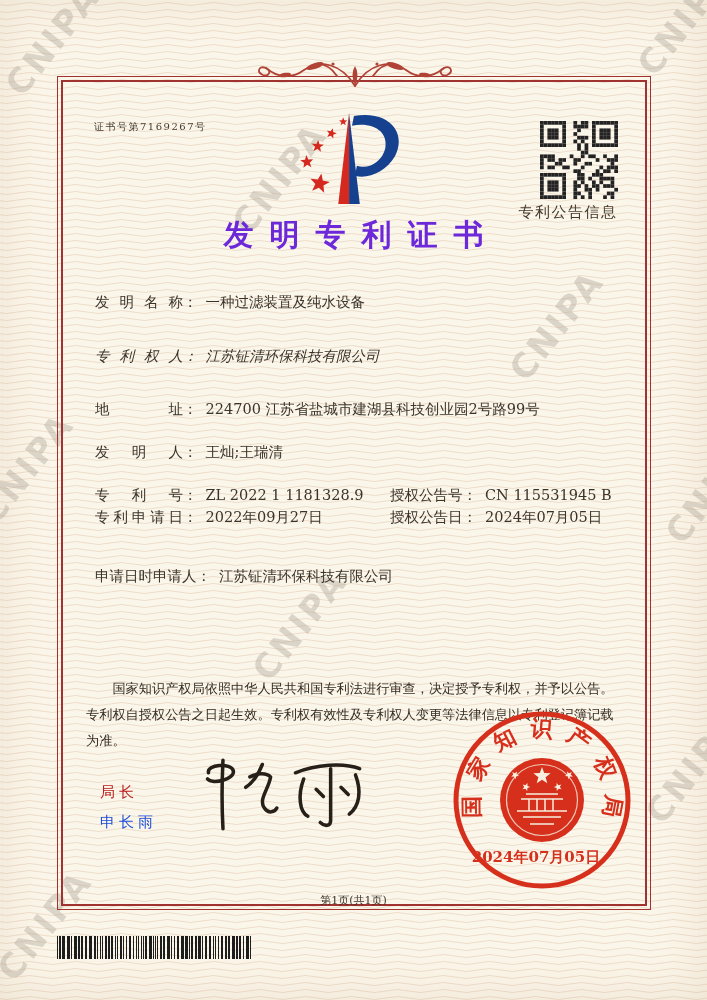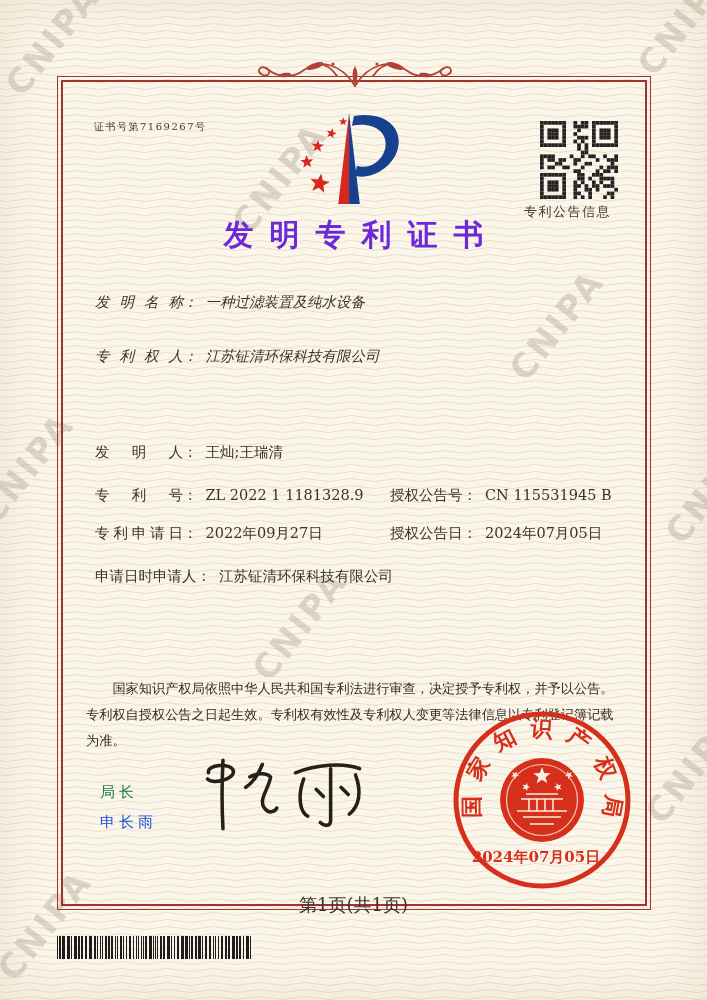--- a/index.html
+++ b/index.html
@@ -25,43 +25,43 @@
   .frame{position:absolute; left:57px; top:76px; width:592px; height:832px;
          border:1px solid #a03230;}
   .frame-inner{position:absolute; inset:3px; border:2px solid #a03230;}
 
   .certno{left:94px; top:120px; font-size:10px; letter-spacing:1.5px; color:#453a2d;}
 
   .title{left:0; top:215px; width:707px; text-align:center;
          font-size:30px; font-weight:bold; letter-spacing:16px; text-indent:16px; color:#6d28d9;}
 
   .qrwrap{left:540px; top:121px;}
-  .qrlabel{left:524px; top:203px; width:112px; text-align:left;
-           font-size:13px; letter-spacing:1.5px; color:#453a2d;}
+  .qrlabel{left:512px; top:203px; width:112px; text-align:center;
+           font-size:15px; letter-spacing:1.5px; color:#453a2d;}
 
   
   .row{position:absolute; left:95px; width:545px; height:22px; font-size:14.5px; white-space:nowrap;}
   .jl{display:inline-block; width:88px; text-align:justify; text-align-last:justify; vertical-align:top;}
   .wl{display:inline-block; vertical-align:top;}
   .col{display:inline-block;}
   .val{margin-left:8px;}
   .right{position:absolute; left:295px; top:0; white-space:nowrap;}
 
   .stmt{left:86px; top:676px; width:540px; font-size:13.2px; line-height:26px; color:#352d23;}
   .stmt .l1{text-indent:2em;}
 
-  .sig-title{left:100px; top:783px; font-size:15px; letter-spacing:4px; color:#15803d;}
+  .sig-title{left:100px; top:783px; font-size:15px; letter-spacing:4px; color:#b91c1c;}
   .sig-name {left:100px; top:813px; font-size:15px; letter-spacing:4px; color:#1d4ed8;}
 
   .sealtxt{font-size:22px; font-weight:bold; letter-spacing:13px; fill:#d6301c;
            font-family:"DejaVu Serif","Liberation Serif",serif;}
   .sealdate{font-size:15px; font-weight:bold; fill:#d6301c;
             font-family:"DejaVu Serif","Liberation Serif",serif;}
 
-  .pagefoot{left:0; top:893px; width:707px; text-align:center; font-size:18px; color:#3a332c;}
+  .pagefoot{left:0; top:893px; width:707px; text-align:center; font-size:11px; color:#3a332c;}
 </style>
 </head>
 <body>
 
 <div class="page">
 
   <svg id="waves" class="abs" width="707" height="1000" viewBox="0 0 707 1000" style="left:0;top:0;">
       <g fill="none" stroke="rgba(208,168,136,0.32)" stroke-width="1">
         <path d="M-5 4 q11.5 3 23 0 q11.5 -3 23 0 q11.5 3 23 0 q11.5 -3 23 0 q11.5 3 23 0 q11.5 -3 23 0 q11.5 3 23 0 q11.5 -3 23 0 q11.5 3 23 0 q11.5 -3 23 0 q11.5 3 23 0 q11.5 -3 23 0 q11.5 3 23 0 q11.5 -3 23 0 q11.5 3 23 0 q11.5 -3 23 0 q11.5 3 23 0 q11.5 -3 23 0 q11.5 3 23 0 q11.5 -3 23 0 q11.5 3 23 0 q11.5 -3 23 0 q11.5 3 23 0 q11.5 -3 23 0 q11.5 3 23 0 q11.5 -3 23 0 q11.5 3 23 0 q11.5 -3 23 0 q11.5 3 23 0 q11.5 -3 23 0 q11.5 3 23 0 q11.5 -3 23 0 q11.5 3 23 0 q11.5 -3 23 0"></path>
         <path d="M-5 11 q11.5 3 23 0 q11.5 -3 23 0 q11.5 3 23 0 q11.5 -3 23 0 q11.5 3 23 0 q11.5 -3 23 0 q11.5 3 23 0 q11.5 -3 23 0 q11.5 3 23 0 q11.5 -3 23 0 q11.5 3 23 0 q11.5 -3 23 0 q11.5 3 23 0 q11.5 -3 23 0 q11.5 3 23 0 q11.5 -3 23 0 q11.5 3 23 0 q11.5 -3 23 0 q11.5 3 23 0 q11.5 -3 23 0 q11.5 3 23 0 q11.5 -3 23 0 q11.5 3 23 0 q11.5 -3 23 0 q11.5 3 23 0 q11.5 -3 23 0 q11.5 3 23 0 q11.5 -3 23 0 q11.5 3 23 0 q11.5 -3 23 0 q11.5 3 23 0 q11.5 -3 23 0 q11.5 3 23 0 q11.5 -3 23 0"></path>
@@ -461,34 +461,37 @@
         <rect x="11.1" y="74.0" width="3.7" height="3.7"></rect>
         <rect x="14.8" y="74.0" width="3.7" height="3.7"></rect>
         <rect x="18.5" y="74.0" width="3.7" height="3.7"></rect>
         <rect x="22.2" y="74.0" width="3.7" height="3.7"></rect>
       </g>
     </svg>
   <div class="abs qrlabel">专利公告信息</div>
 
   <div class="abs title">发明专利证书</div>
 
-  <div class="row" style="top:293px;font-style:italic;">
+  <div class="row" style="top:293px;">
     <span class="jl">发明名称</span><span class="col">：</span><span class="val">一种过滤装置及纯水设备</span>
   </div>
   <div class="row" style="top:347px;font-style:italic;">
     <span class="jl">专利权人</span><span class="col">：</span><span class="val">江苏钲清环保科技有限公司</span>
+  </div>
+  <div class="row" style="top:400px;">
+    <span class="jl">地址</span><span class="col">：</span><span class="val">224700 江苏省盐城市建湖县科技创业园2号路99号</span>
   </div>
   <div class="row" style="top:443px;">
     <span class="jl">发明人</span><span class="col">：</span><span class="val">王灿;王瑞清</span>
   </div>
   <div class="row" style="top:486px;">
     <span class="jl">专利号</span><span class="col">：</span><span class="val">ZL 2022 1 1181328.9</span>
     <span class="right"><span>授权公告号</span><span>：</span><span class="val">CN 115531945 B</span></span>
   </div>
-  <div class="row" style="top:524px;">
+  <div class="row" style="top:508px;">
     <span class="jl">专利申请日</span><span class="col">：</span><span class="val">2022年09月27日</span>
     <span class="right"><span>授权公告日</span><span>：</span><span class="val">2024年07月05日</span></span>
   </div>
   <div class="row" style="top:567px;">
     <span class="wl">申请日时申请人</span><span class="col">：</span><span class="val">江苏钲清环保科技有限公司</span>
   </div>
 
   <div class="abs stmt">
     <div class="l1">国家知识产权局依照中华人民共和国专利法进行审查，决定授予专利权，并予以公告。</div>
     <div>专利权自授权公告之日起生效。专利权有效性及专利权人变更等法律信息以专利登记簿记载为准。</div>

